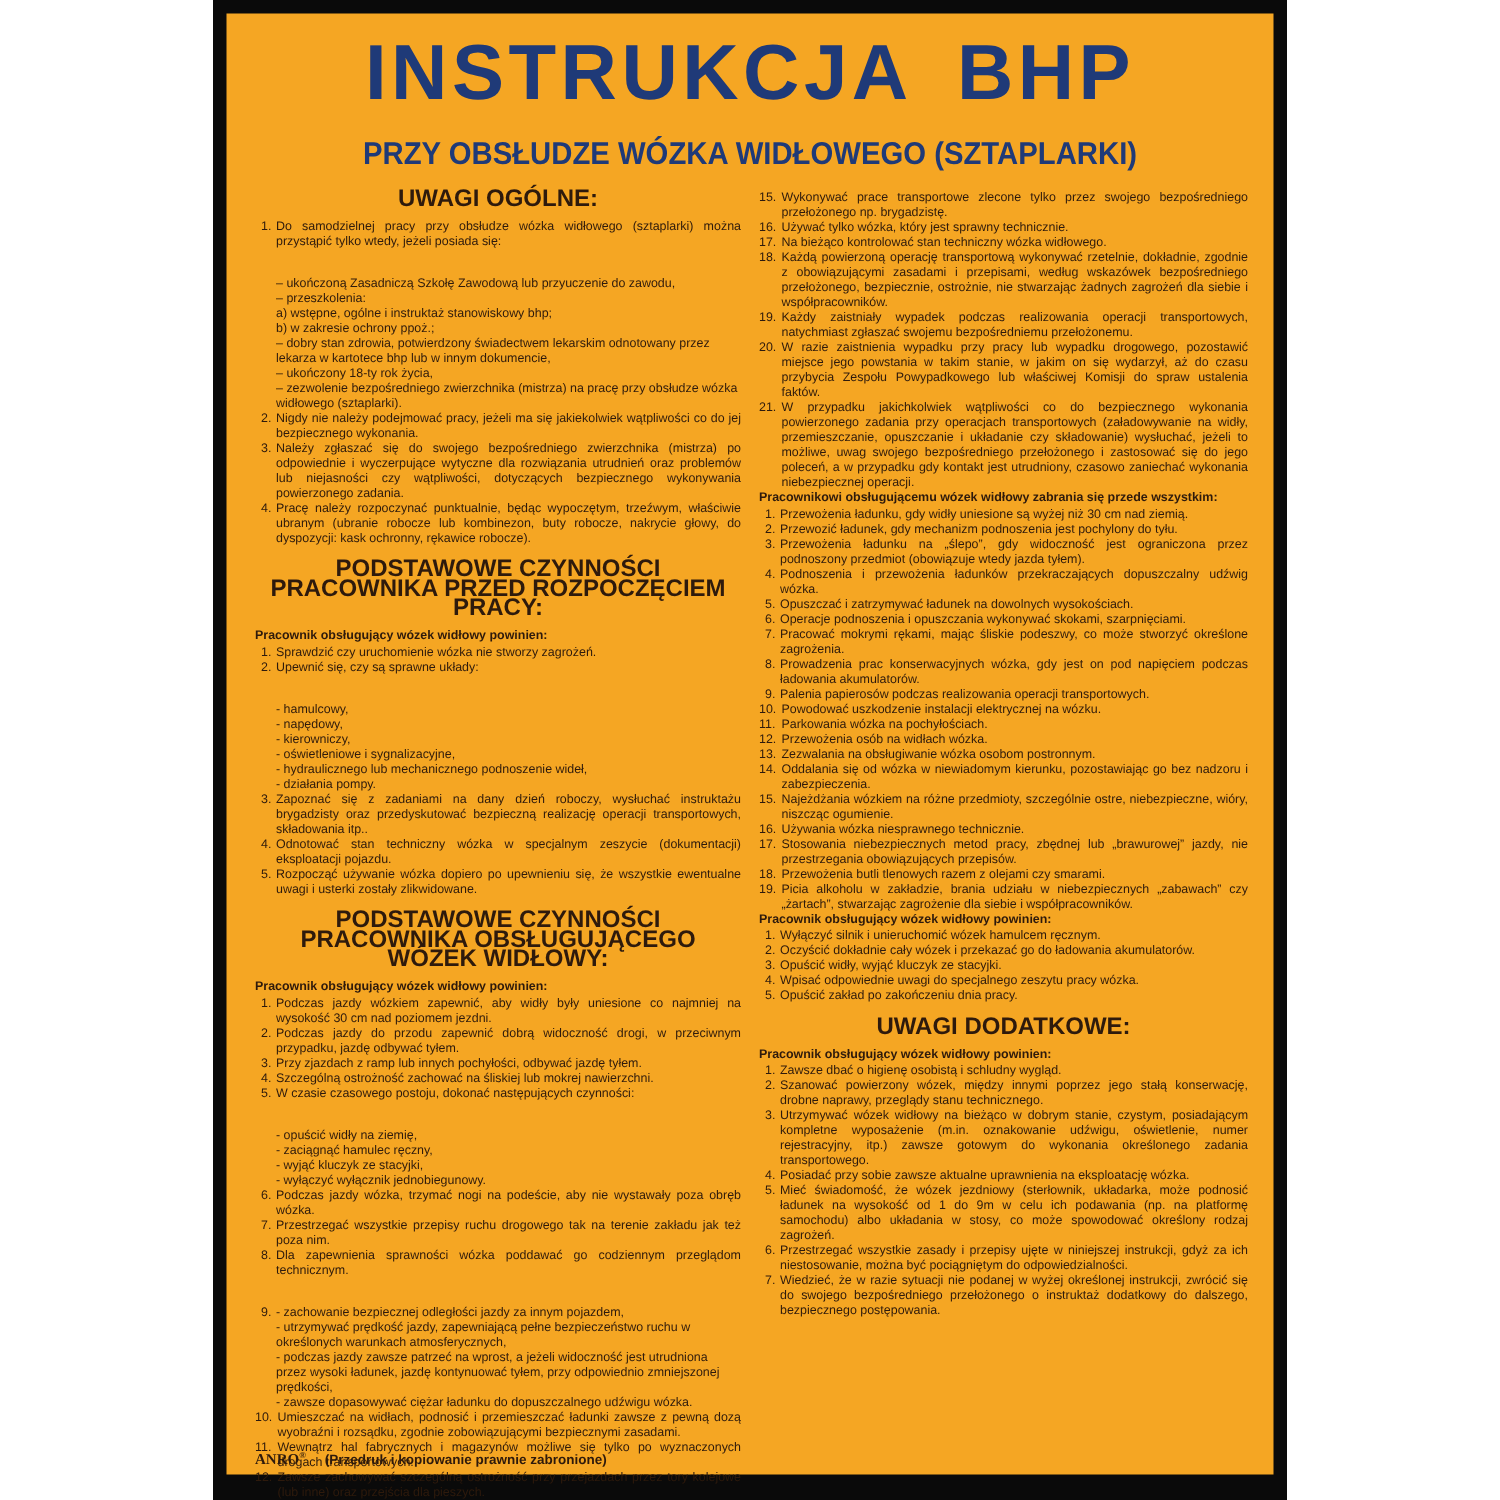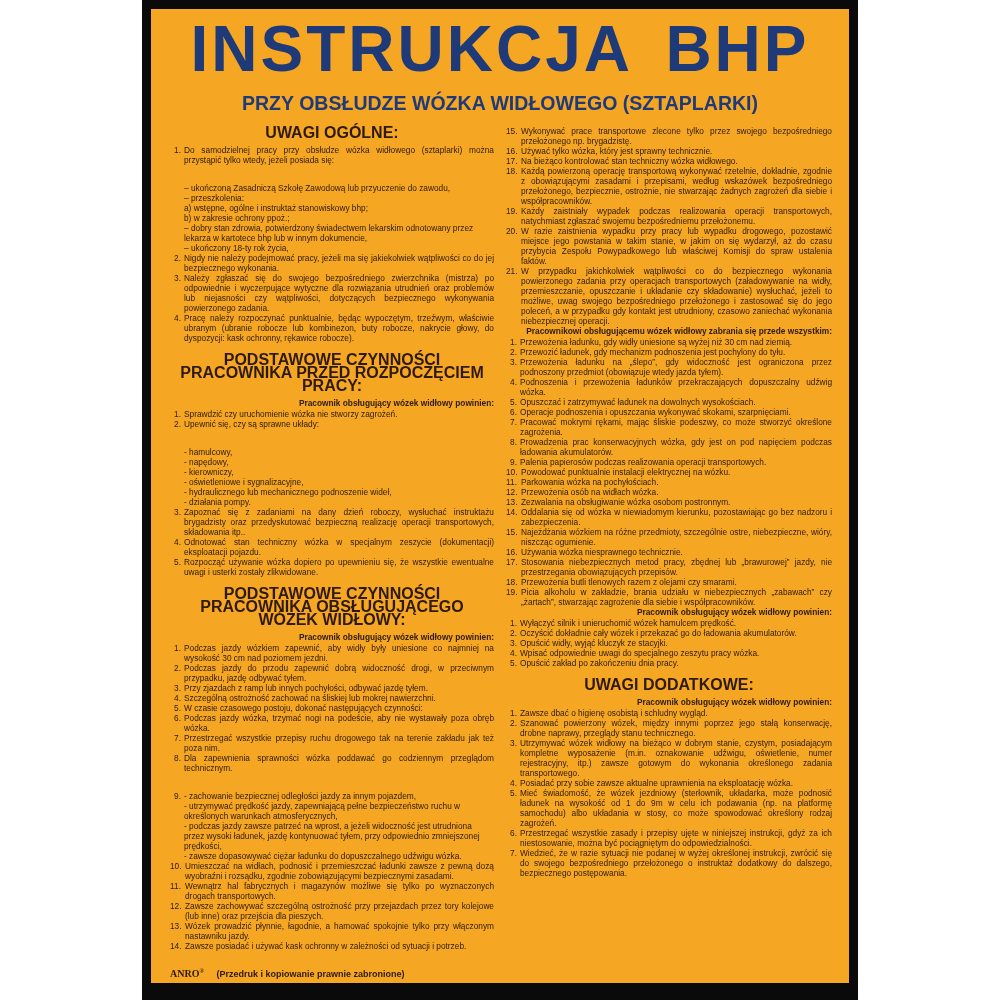--- a/index.html
+++ b/index.html
@@ -13,39 +13,39 @@
     background: #0a0a0a;
   }
   .sign {
     position: absolute; left: 151px; top: 9px; width: 698px; height: 974px;
     background: #f5a623;
     color: #2e1a0c;
   }
   .title {
     position: absolute; left: 0; right: 0; top: 14px; text-align: center;
     font-family: "Liberation Sans", sans-serif; font-weight: bold;
-    font-size: 64px; line-height: 52px; color: #1f3a78; letter-spacing: 3px;
+    font-size: 52px; line-height: 52px; color: #1f3a78; letter-spacing: 3px;
     word-spacing: 14px;
   }
   .subtitle {
     position: absolute; left: 0; right: 0; top: 82px; text-align: center;
     font-weight: bold; font-size: 21px; line-height: 24px; color: #1f3a78;
     letter-spacing: 0px; transform: scaleX(0.93);
   }
   .col {
     position: absolute; top: 117px; font-size: 8.3px; line-height: 10px;
   }
   .col.left { left: 19px; width: 324px; }
   .col.right { left: 355px; width: 326px; }
   .sec-h {
     text-align: center; font-weight: bold; font-size: 16px; line-height: 13px;
     margin: 0 0 6px 0;
   }
   .sec-h.mt { margin-top: 10px; }
-  .lead { font-weight: bold; margin: 0 0 1px 0; text-align: right; }
+  .lead { font-weight: bold; margin: 0 0 1px 0; }
   ol { margin: 0; padding: 0; list-style: none; }
   li.item { position: relative; padding-left: 14px; text-align: justify; }
   li.item .num { position: absolute; left: 0; top: 0; width: 11px; text-align: right; }
   li.item.num2 { padding-left: 15px; }
   .sub { padding-left: 0; margin-top: 18px; }
   .sub div { text-align: left; }
   .footer {
     position: absolute; left: 19px; top: 957px; font-size: 9px; line-height: 10px;
     font-weight: bold;
   }
@@ -63,20 +63,21 @@
   <div class="col left" id="left-col">
       <div class="sec-h">UWAGI OGÓLNE:</div>
       <ol>
         <li class="item"><span class="num">1.</span><span>Do samodzielnej pracy przy obsłudze wózka widłowego (sztaplarki) można przystąpić tylko wtedy, jeżeli posiada się:</span><div class="sub">
             <div>– ukończoną Zasadniczą Szkołę Zawodową lub przyuczenie do zawodu,</div>
             <div>– przeszkolenia:</div>
             <div>   a) wstępne, ogólne i instruktaż stanowiskowy bhp;</div>
             <div>   b) w zakresie ochrony ppoż.;</div>
             <div>– dobry stan zdrowia, potwierdzony świadectwem lekarskim odnotowany przez lekarza w kartotece bhp lub w innym dokumencie,</div>
             <div>– ukończony 18-ty rok życia,</div>
+            <div>– zezwolenie bezpośredniego zwierzchnika (mistrza) na pracę przy obsłudze wózka widłowego (sztaplarki).</div>
           </div></li>
         <li class="item"><span class="num">2.</span><span>Nigdy nie należy podejmować pracy, jeżeli ma się jakiekolwiek wątpliwości co do jej bezpiecznego wykonania.</span></li>
         <li class="item"><span class="num">3.</span><span>Należy zgłaszać się do swojego bezpośredniego zwierzchnika (mistrza) po odpowiednie i wyczerpujące wytyczne dla rozwiązania utrudnień oraz problemów lub niejasności czy wątpliwości, dotyczących bezpiecznego wykonywania powierzonego zadania.</span></li>
         <li class="item"><span class="num">4.</span><span>Pracę należy rozpoczynać punktualnie, będąc wypoczętym, trzeźwym, właściwie ubranym (ubranie robocze lub kombinezon, buty robocze, nakrycie głowy, do dyspozycji: kask ochronny, rękawice robocze).</span></li>
       </ol>
       <div class="sec-h mt">PODSTAWOWE CZYNNOŚCI PRACOWNIKA PRZED ROZPOCZĘCIEM PRACY:</div>
       <div class="lead">Pracownik obsługujący wózek widłowy powinien:</div>
       <ol>
         <li class="item"><span class="num">1.</span><span>Sprawdzić czy uruchomienie wózka nie stworzy zagrożeń.</span></li>
         <li class="item"><span class="num">2.</span><span>Upewnić się, czy są sprawne układy:</span><div class="sub">
@@ -91,21 +92,26 @@
         <li class="item"><span class="num">4.</span><span>Odnotować stan techniczny wózka w specjalnym zeszycie (dokumentacji) eksploatacji pojazdu.</span></li>
         <li class="item"><span class="num">5.</span><span>Rozpocząć używanie wózka dopiero po upewnieniu się, że wszystkie ewentualne uwagi i usterki zostały zlikwidowane.</span></li>
       </ol>
       <div class="sec-h mt">PODSTAWOWE CZYNNOŚCI PRACOWNIKA OBSŁUGUJĄCEGO WÓZEK WIDŁOWY:</div>
       <div class="lead">Pracownik obsługujący wózek widłowy powinien:</div>
       <ol>
         <li class="item"><span class="num">1.</span><span>Podczas jazdy wózkiem zapewnić, aby widły były uniesione co najmniej na wysokość 30 cm nad poziomem jezdni.</span></li>
         <li class="item"><span class="num">2.</span><span>Podczas jazdy do przodu zapewnić dobrą widoczność drogi, w przeciwnym przypadku, jazdę odbywać tyłem.</span></li>
         <li class="item"><span class="num">3.</span><span>Przy zjazdach z ramp lub innych pochyłości, odbywać jazdę tyłem.</span></li>
         <li class="item"><span class="num">4.</span><span>Szczególną ostrożność zachować na śliskiej lub mokrej nawierzchni.</span></li>
-        <li class="item"><span class="num">5.</span><span>W czasie czasowego postoju, dokonać następujących czynności:</span></li>
+        <li class="item"><span class="num">5.</span><span>W czasie czasowego postoju, dokonać następujących czynności:</span><div class="sub">
+            <div>- opuścić widły na ziemię,</div>
+            <div>- zaciągnąć hamulec ręczny,</div>
+            <div>- wyjąć kluczyk ze stacyjki,</div>
+            <div>- wyłączyć wyłącznik jednobiegunowy.</div>
+          </div></li>
         <li class="item"><span class="num">6.</span><span>Podczas jazdy wózka, trzymać nogi na podeście, aby nie wystawały poza obręb wózka.</span></li>
         <li class="item"><span class="num">7.</span><span>Przestrzegać wszystkie przepisy ruchu drogowego tak na terenie zakładu jak też poza nim.</span></li>
         <li class="item"><span class="num">8.</span><span>Dla zapewnienia sprawności wózka poddawać go codziennym przeglądom technicznym.</span></li>
         <li class="item"><span class="num">9.</span><div class="sub">
             <div>- zachowanie bezpiecznej odległości jazdy za innym pojazdem,</div>
             <div>- utrzymywać prędkość jazdy, zapewniającą pełne bezpieczeństwo ruchu w określonych warunkach atmosferycznych,</div>
             <div>- podczas jazdy zawsze patrzeć na wprost, a jeżeli widoczność jest utrudniona przez wysoki ładunek, jazdę kontynuować tyłem, przy odpowiednio zmniejszonej prędkości,</div>
             <div>- zawsze dopasowywać ciężar ładunku do dopuszczalnego udźwigu wózka.</div>
           </div></li>
         <li class="item num2"><span class="num">10.</span><span>Umieszczać na widłach, podnosić i przemieszczać ładunki zawsze z pewną dozą wyobraźni i rozsądku, zgodnie zobowiązującymi bezpiecznymi zasadami.</span></li>
@@ -129,34 +135,34 @@
       <ol>
         <li class="item"><span class="num">1.</span><span>Przewożenia ładunku, gdy widły uniesione są wyżej niż 30 cm nad ziemią.</span></li>
         <li class="item"><span class="num">2.</span><span>Przewozić ładunek, gdy mechanizm podnoszenia jest pochylony do tyłu.</span></li>
         <li class="item"><span class="num">3.</span><span>Przewożenia ładunku na „ślepo”, gdy widoczność jest ograniczona przez podnoszony przedmiot (obowiązuje wtedy jazda tyłem).</span></li>
         <li class="item"><span class="num">4.</span><span>Podnoszenia i przewożenia ładunków przekraczających dopuszczalny udźwig wózka.</span></li>
         <li class="item"><span class="num">5.</span><span>Opuszczać i zatrzymywać ładunek na dowolnych wysokościach.</span></li>
         <li class="item"><span class="num">6.</span><span>Operacje podnoszenia i opuszczania wykonywać skokami, szarpnięciami.</span></li>
         <li class="item"><span class="num">7.</span><span>Pracować mokrymi rękami, mając śliskie podeszwy, co może stworzyć określone zagrożenia.</span></li>
         <li class="item"><span class="num">8.</span><span>Prowadzenia prac konserwacyjnych wózka, gdy jest on pod napięciem podczas ładowania akumulatorów.</span></li>
         <li class="item"><span class="num">9.</span><span>Palenia papierosów podczas realizowania operacji transportowych.</span></li>
-        <li class="item num2"><span class="num">10.</span><span>Powodować punktualnie instalacji elektrycznej na wózku.</span></li>
+        <li class="item num2"><span class="num">10.</span><span>Powodować uszkodzenie instalacji elektrycznej na wózku.</span></li>
         <li class="item num2"><span class="num">11.</span><span>Parkowania wózka na pochyłościach.</span></li>
         <li class="item num2"><span class="num">12.</span><span>Przewożenia osób na widłach wózka.</span></li>
         <li class="item num2"><span class="num">13.</span><span>Zezwalania na obsługiwanie wózka osobom postronnym.</span></li>
         <li class="item num2"><span class="num">14.</span><span>Oddalania się od wózka w niewiadomym kierunku, pozostawiając go bez nadzoru i zabezpieczenia.</span></li>
         <li class="item num2"><span class="num">15.</span><span>Najeżdżania wózkiem na różne przedmioty, szczególnie ostre, niebezpieczne, wióry, niszcząc ogumienie.</span></li>
         <li class="item num2"><span class="num">16.</span><span>Używania wózka niesprawnego technicznie.</span></li>
         <li class="item num2"><span class="num">17.</span><span>Stosowania niebezpiecznych metod pracy, zbędnej lub „brawurowej” jazdy, nie przestrzegania obowiązujących przepisów.</span></li>
         <li class="item num2"><span class="num">18.</span><span>Przewożenia butli tlenowych razem z olejami czy smarami.</span></li>
         <li class="item num2"><span class="num">19.</span><span>Picia alkoholu w zakładzie, brania udziału w niebezpiecznych „zabawach” czy „żartach”, stwarzając zagrożenie dla siebie i współpracowników.</span></li>
       </ol>
       <div class="lead">Pracownik obsługujący wózek widłowy powinien:</div>
       <ol>
-        <li class="item"><span class="num">1.</span><span>Wyłączyć silnik i unieruchomić wózek hamulcem prędkość.</span></li>
+        <li class="item"><span class="num">1.</span><span>Wyłączyć silnik i unieruchomić wózek hamulcem ręcznym.</span></li>
         <li class="item"><span class="num">2.</span><span>Oczyścić dokładnie cały wózek i przekazać go do ładowania akumulatorów.</span></li>
         <li class="item"><span class="num">3.</span><span>Opuścić widły, wyjąć kluczyk ze stacyjki.</span></li>
         <li class="item"><span class="num">4.</span><span>Wpisać odpowiednie uwagi do specjalnego zeszytu pracy wózka.</span></li>
         <li class="item"><span class="num">5.</span><span>Opuścić zakład po zakończeniu dnia pracy.</span></li>
       </ol>
       <div class="sec-h mt">UWAGI DODATKOWE:</div>
       <div class="lead">Pracownik obsługujący wózek widłowy powinien:</div>
       <ol>
         <li class="item"><span class="num">1.</span><span>Zawsze dbać o higienę osobistą i schludny wygląd.</span></li>
         <li class="item"><span class="num">2.</span><span>Szanować powierzony wózek, między innymi poprzez jego stałą konserwację, drobne naprawy, przeglądy stanu technicznego.</span></li>

